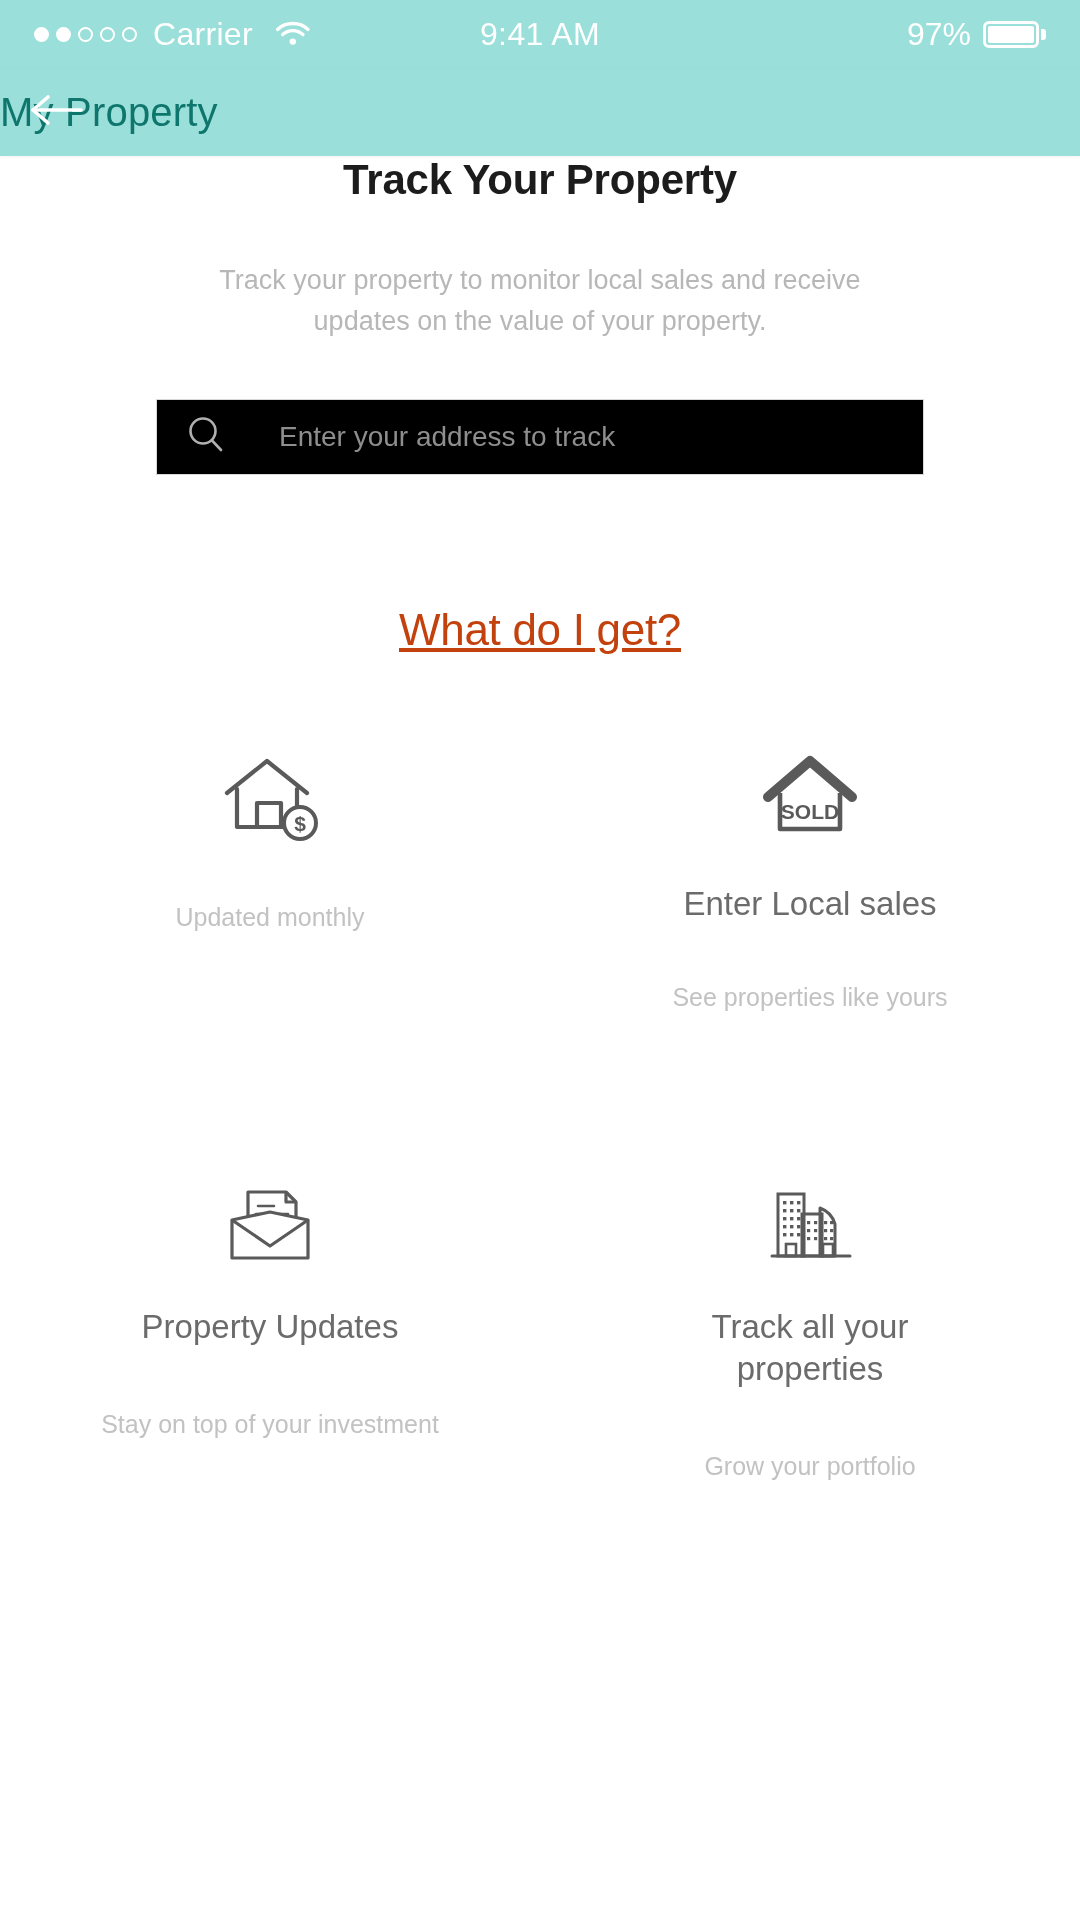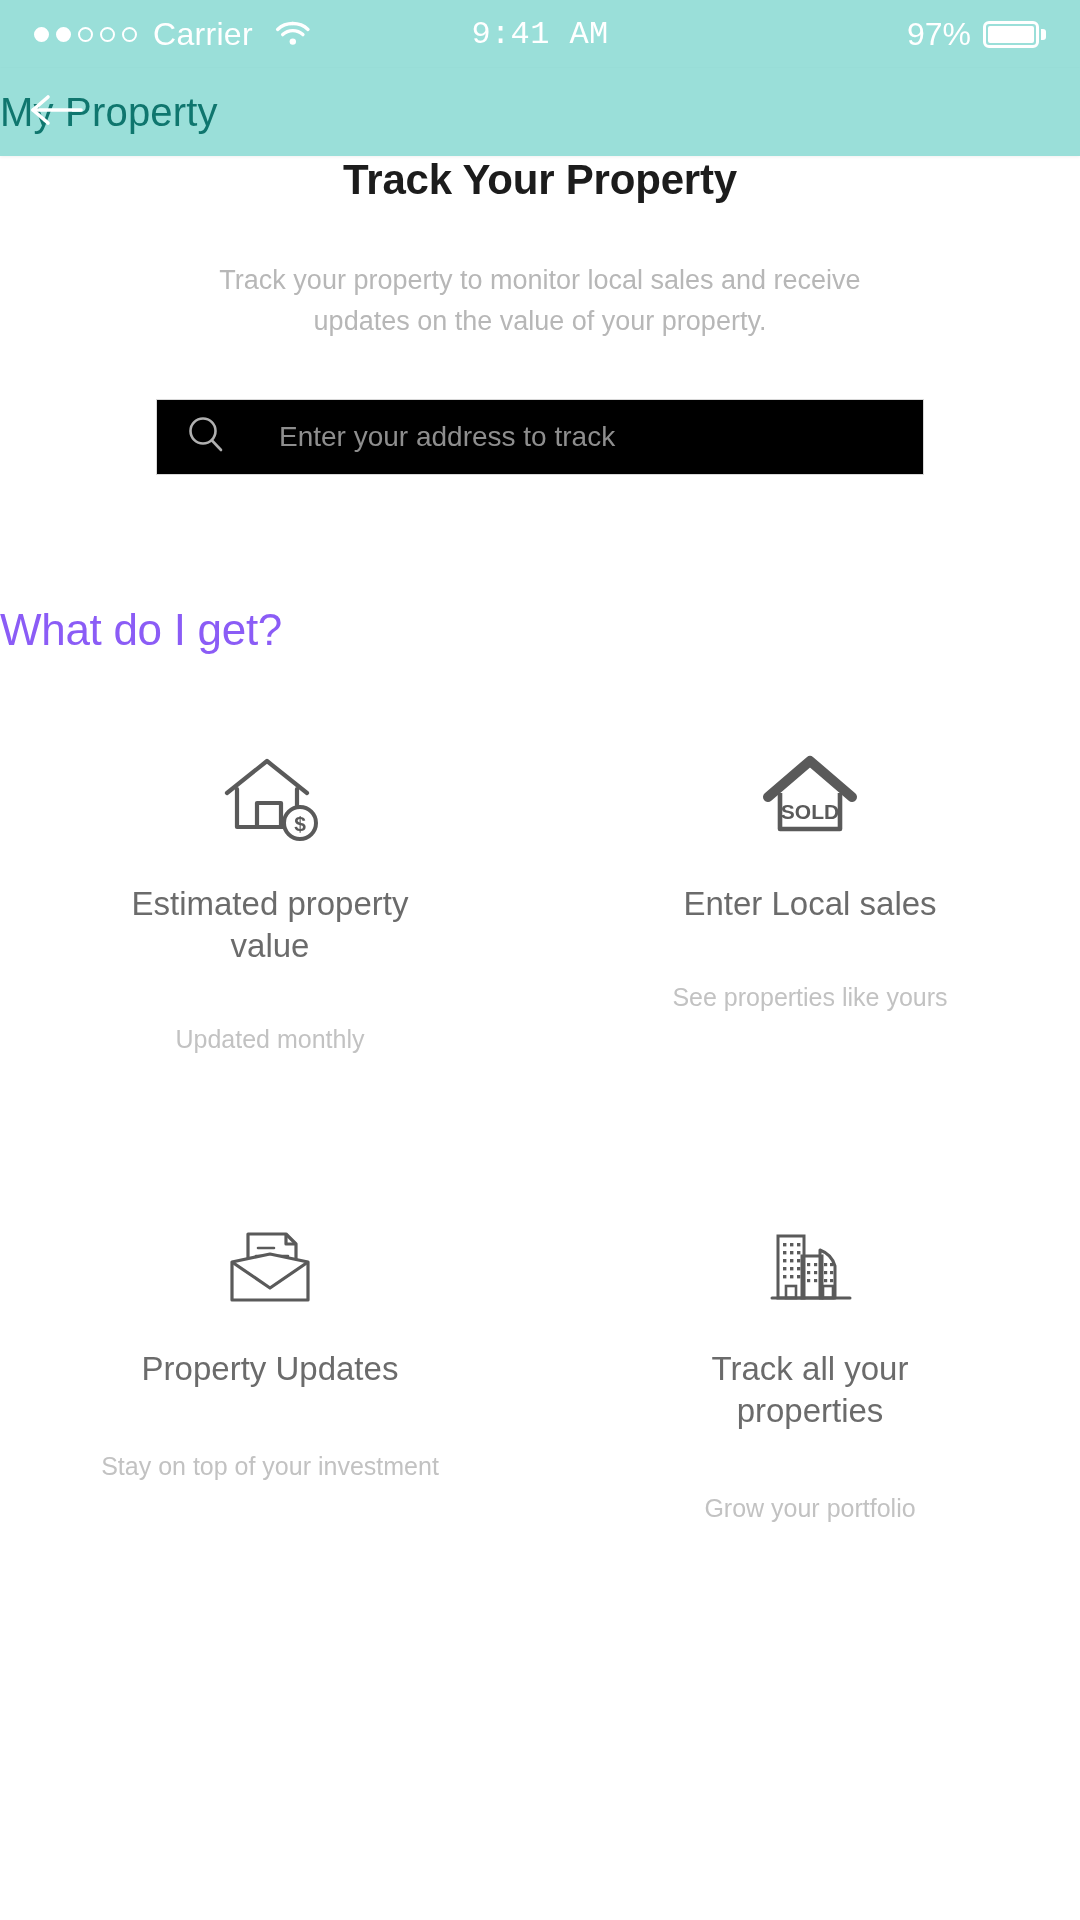--- a/index.html
+++ b/index.html
@@ -24,21 +24,21 @@
   .dots{ display:flex; align-items:center; gap:7px; }
   .dot{ width:15px; height:15px; border-radius:50%; border:2.5px solid #ffffff; }
   .dot.filled{ background:#ffffff; }
   .carrier{ color:#ffffff; font-size:32px; letter-spacing:.3px; margin-left:5px; }
   .wifi{ margin-left:10px; display:block; }
   .sb-center{
     position:absolute; left:0; right:0; top:0; bottom:0;
     display:flex; align-items:center; justify-content:center;
     pointer-events:none;
   }
-  .clock{ color:#ffffff; font-size:32px; letter-spacing:.4px;font-family:Liberation Mono, monospace; }
+  .clock{ color:#ffffff; font-size:32px; letter-spacing:.4px; }
   .sb-right{ margin-left:auto; display:flex; align-items:center; gap:12px; }
   .batt-pct{ color:#ffffff; font-size:32px; }
   .battery{ display:flex; align-items:center; }
   .batt-body{
     width:56px; height:27px; border:3px solid #ffffff; border-radius:6px;
     padding:2px; display:flex;
   }
   .batt-fill{ flex:1; background:#ffffff; border-radius:2px; }
   .batt-cap{
     width:5px; height:11px; background:#ffffff;
@@ -101,26 +101,27 @@
     border:0; outline:0; background:transparent;
     font-family:"Liberation Sans", sans-serif;
     font-size:28px;
     color:#5c5c5c;
     padding-left:52px;
   }
   .search-input::placeholder{ color:#8e8e8e; opacity:1; }
 
   
   .section-title{
-    text-align:left;
+    text-align:center;
     font-size:44px;
     font-weight:400;
-    color:#8b5cf6;
+    color:#c2410c;
     margin-top:130px;
     letter-spacing:-.3px;
+    text-decoration:underline;
   }
 
   .grid{
     margin-top:72px;
     display:grid;
     grid-template-columns:1fr 1fr;
     row-gap:0;
   }
   .cell{
     display:flex;
@@ -222,21 +223,20 @@
     <div class="cell">
       <div class="cell-icon">
         <svg width="110" height="96" viewBox="0 0 110 96">
           <path d="M12 44 52 12l40 32" fill="none" stroke="#5a5a5a" stroke-width="4.2" stroke-linecap="round" stroke-linejoin="round"></path>
           <path d="M22 40v38h60V40" fill="none" stroke="#5a5a5a" stroke-width="4.2" stroke-linecap="round" stroke-linejoin="round"></path>
           <rect x="42" y="54" width="24" height="24" fill="none" stroke="#5a5a5a" stroke-width="4.2" stroke-linejoin="round"></rect>
           <circle cx="85" cy="74" r="16" fill="#ffffff" stroke="#5a5a5a" stroke-width="4"></circle>
           <text x="85" y="82" text-anchor="middle" font-family="Liberation Sans, sans-serif" font-size="21" font-weight="bold" fill="#5a5a5a">$</text>
         </svg>
       </div>
-      <div class="cell-title">Estimated property value</div>
       <div class="cell-sub">Updated monthly</div>
     </div>
 
     <div class="cell">
       <div class="cell-icon">
         <svg width="100" height="96" viewBox="0 0 100 96">
           <path d="M8 48 50 12l42 36" fill="none" stroke="#5a5a5a" stroke-width="10" stroke-linecap="round" stroke-linejoin="round"></path>
           <path d="M20 44v36h60V44" fill="none" stroke="#5a5a5a" stroke-width="4.6" stroke-linejoin="round"></path>
           <text x="50" y="70" text-anchor="middle" font-family="Liberation Sans, sans-serif" font-size="21" font-weight="bold" fill="#5a5a5a">SOLD</text>
         </svg>

